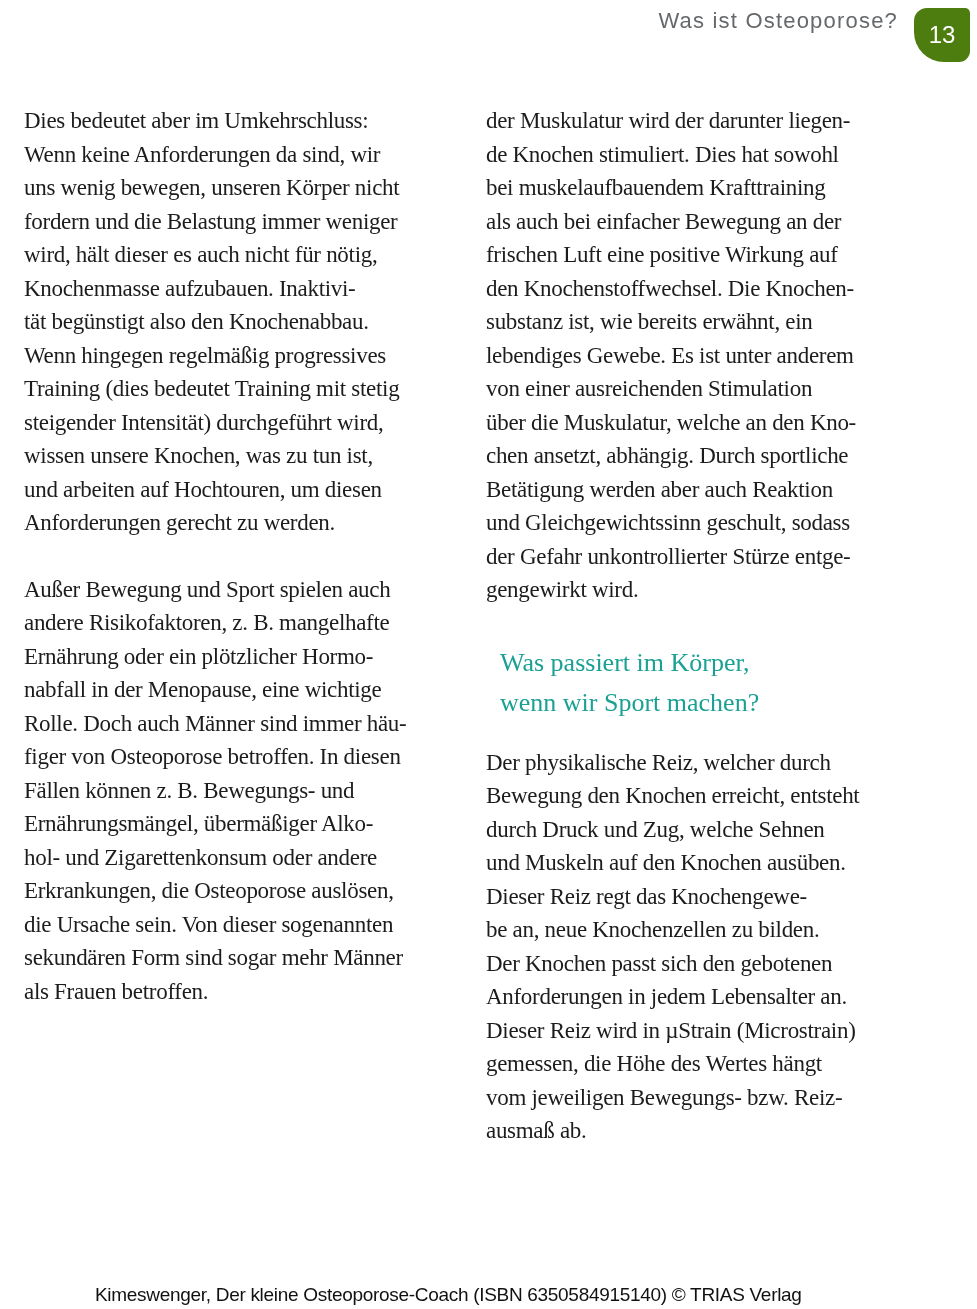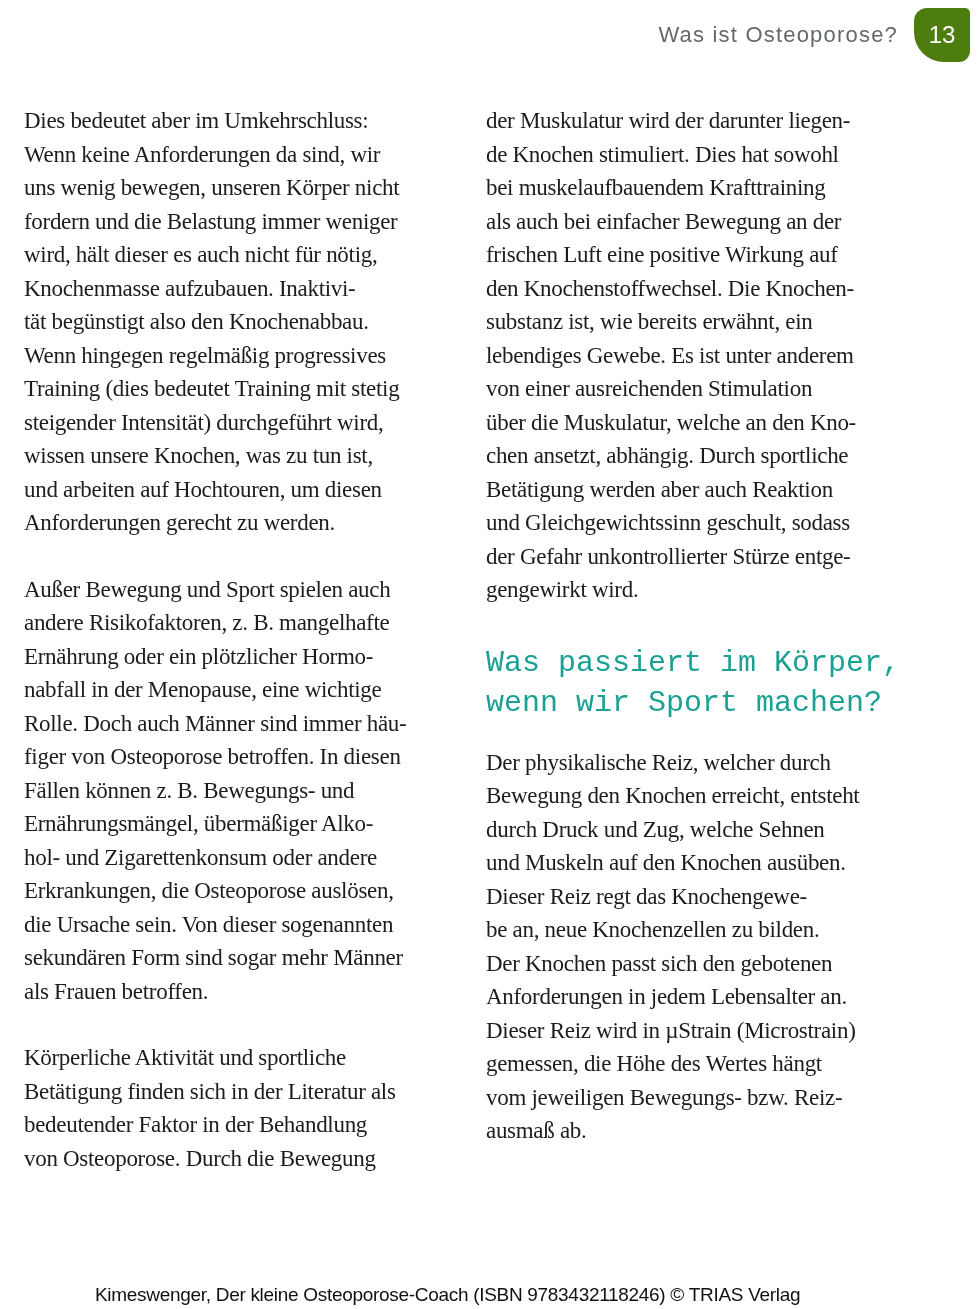--- a/index.html
+++ b/index.html
@@ -8,21 +8,21 @@
     width:977px;height:1309px;
     margin:0 auto;
     background:#ffffff;
     overflow:hidden;
     font-family:"Liberation Serif", serif;
     color:#1c1c1c;
   }
   
   .page-header{
     position:absolute;top:8px;right:7px;height:54px;
-    display:flex;align-items:center;gap:16px;
+    display:flex;align-items:flex-start;gap:16px;
   }
   .running-head{
     font-family:"Liberation Sans", sans-serif;
     font-size:22px;letter-spacing:1.2px;color:#66696c;
   }
   .page-badge{
     width:56px;height:54px;
     background:#4d7c0f;
     border-radius:13px 5px 11px 30px;
     display:flex;align-items:center;justify-content:center;
@@ -37,24 +37,24 @@
   }
   .col-left{left:24px;width:452px;}
   .col-right{left:486px;width:492px;}
   .body-par{
     margin:0 0 33px 0;
     font-size:23px;letter-spacing:-0.3px;
     line-height:33.5px;
     white-space:pre;
   }
   .section-heading{
-    margin:36px 0 23px 0;
-    font-family:Liberation Mono, monospace;
+    margin:36px 0 23px 14px;
+    font-family:Liberation Serif, serif;
     font-weight:400;
-    font-size:30px;line-height:40px;
+    font-size:26px;line-height:40px;
     color:#1ba194;
     white-space:pre;
   }
   
   .page-footer{
     position:absolute;left:95px;bottom:3px;
     font-family:"Liberation Sans", sans-serif;
     font-size:19px;letter-spacing:-0.3px;color:#111111;
     white-space:nowrap;
   }
@@ -91,24 +91,20 @@
 nabfall in der Menopause, eine wichtige
 Rolle. Doch auch Männer sind immer häu-
 figer von Osteoporose betroffen. In diesen
 Fällen können z. B. Bewegungs- und
 Ernährungsmängel, übermäßiger Alko-
 hol- und Zigarettenkonsum oder andere
 Erkrankungen, die Osteoporose auslösen,
 die Ursache sein. Von dieser sogenannten
 sekundären Form sind sogar mehr Männer
 als Frauen betroffen.</p>
-    <p class="body-par">Körperliche Aktivität und sportliche
-Betätigung finden sich in der Literatur als
-bedeutender Faktor in der Behandlung
-von Osteoporose. Durch die Bewegung</p>
   </section>
 
   <section class="col col-right">
     <p class="body-par">der Muskulatur wird der darunter liegen-
 de Knochen stimuliert. Dies hat sowohl
 bei muskelaufbauendem Krafttraining
 als auch bei einfacher Bewegung an der
 frischen Luft eine positive Wirkung auf
 den Knochenstoffwechsel. Die Knochen-
 substanz ist, wie bereits erwähnt, ein
@@ -130,16 +126,16 @@
 be an, neue Knochenzellen zu bilden.
 Der Knochen passt sich den gebotenen
 Anforderungen in jedem Lebensalter an.
 Dieser Reiz wird in µStrain (Microstrain)
 gemessen, die Höhe des Wertes hängt
 vom jeweiligen Bewegungs- bzw. Reiz-
 ausmaß ab.</p>
   </section>
 
   <footer class="page-footer">
-    <span>Kimeswenger, Der kleine Osteoporose-Coach (ISBN 9783432118246) © TRIAS Verlag</span>
+    <span>Kimeswenger, Der kleine Osteoporose-Coach (ISBN 6350584915140) © TRIAS Verlag</span>
   </footer>
 
 </div>
 
 </body></html>

